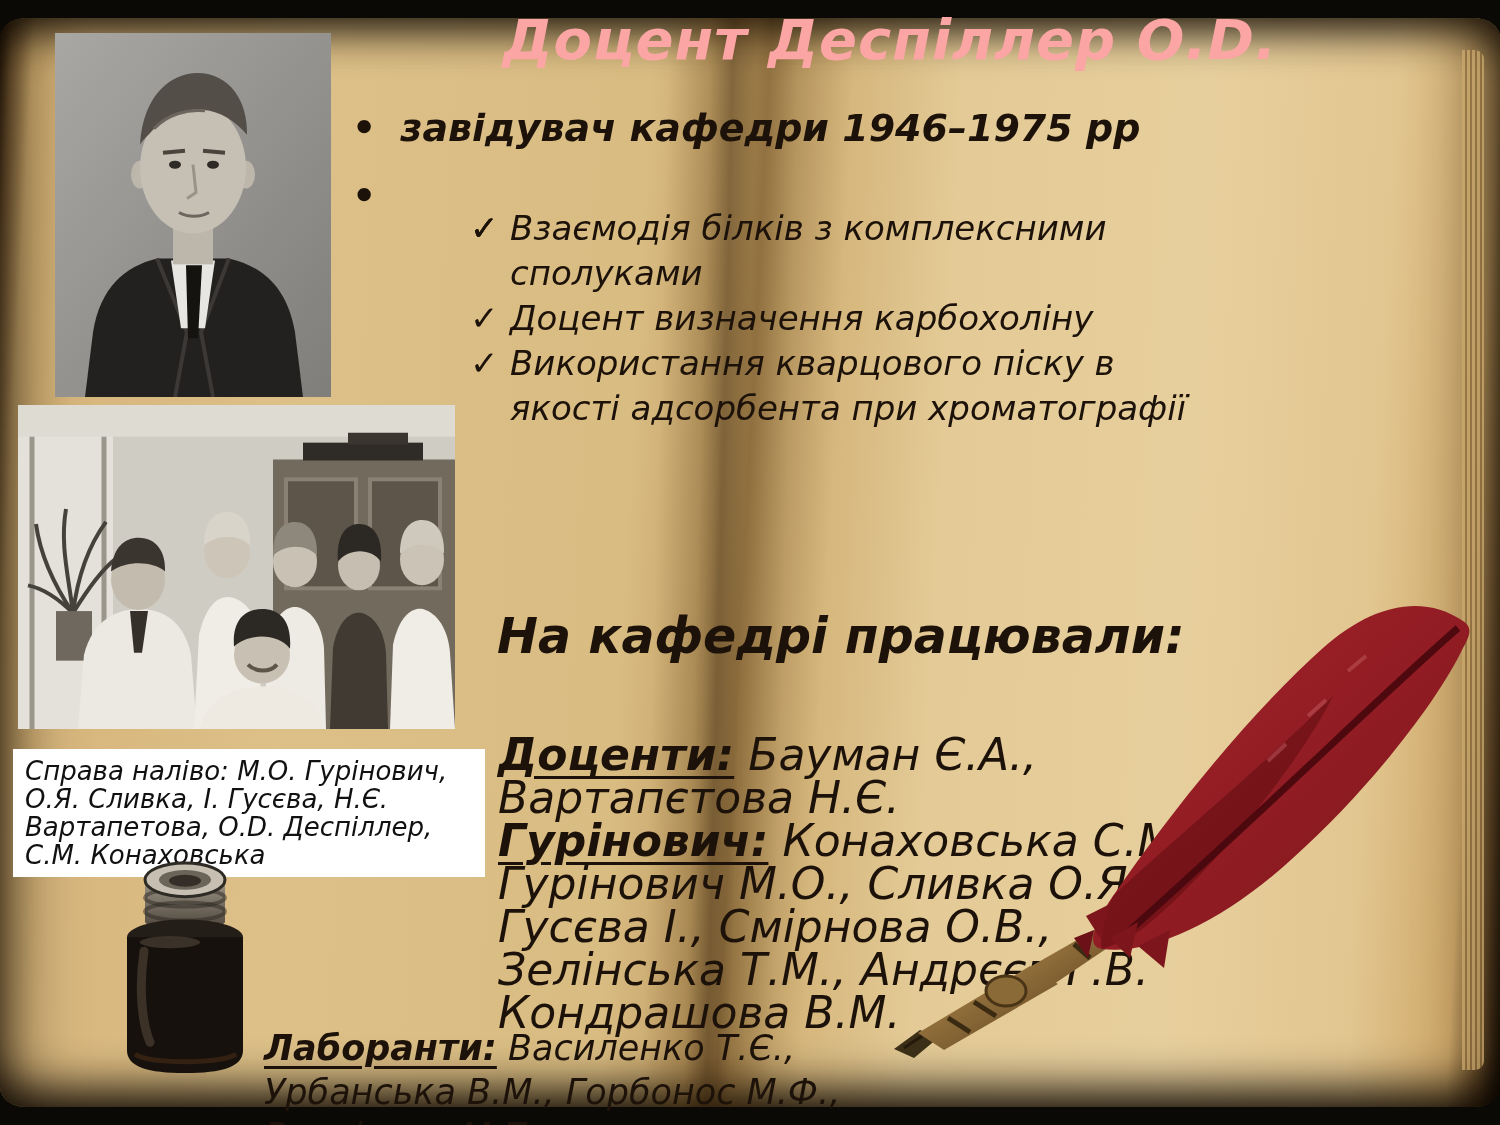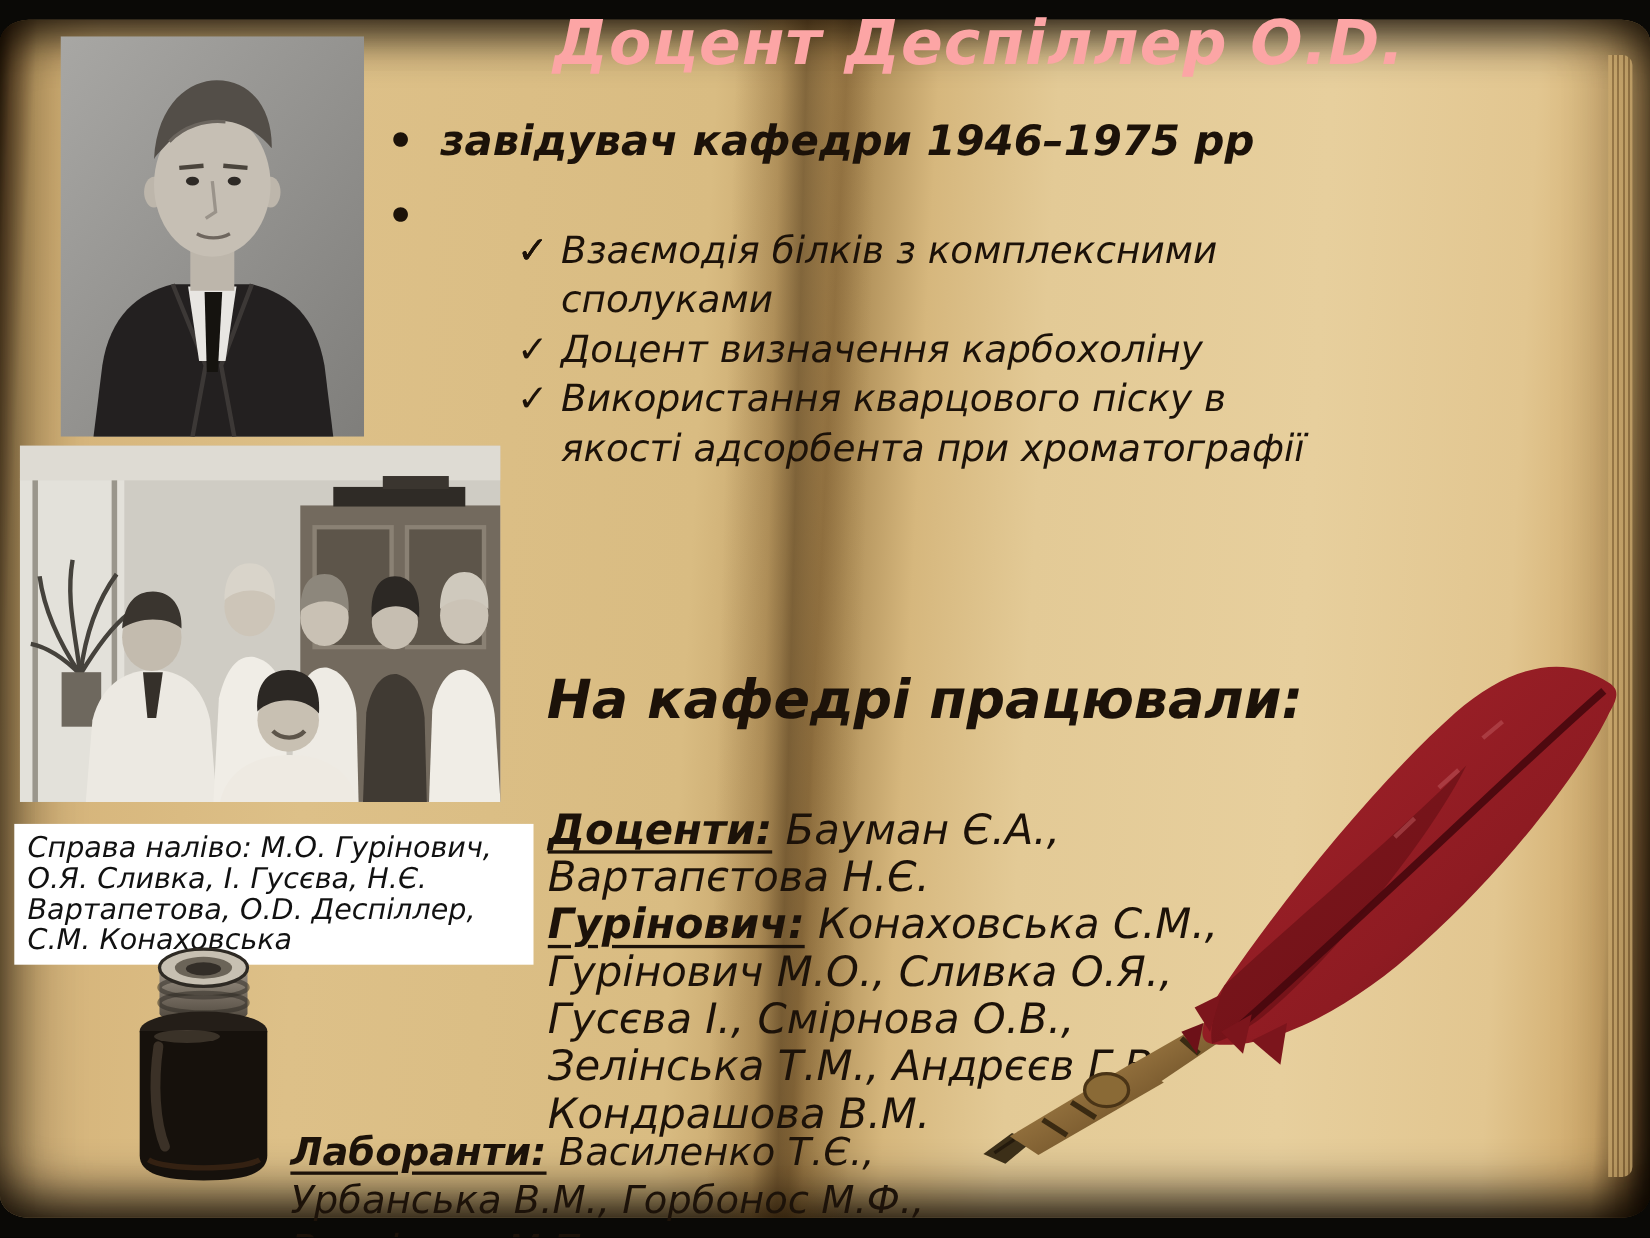--- a/index.html
+++ b/index.html
@@ -27,21 +27,21 @@
   .title{position:absolute;left:450px;top:7px;width:880px;text-align:center;
     font-size:56px;font-weight:bold;font-style:italic;color:#fca5a5;letter-spacing:1px;}
   .bullets{position:absolute;left:352px;top:104px;}
   .bullet-row{display:flex;gap:24px;font-size:38px;font-weight:bold;line-height:48px;margin-bottom:20px;}
   .dot{font-style:normal;}
   .research{position:absolute;left:470px;top:206px;width:880px;font-size:34px;line-height:45px;}
   .r-item{position:relative;padding-left:40px;}
   .check{position:absolute;left:0;top:0;font-weight:bold;font-style:normal;}
   .r-text{white-space:pre-line;}
   .heading{position:absolute;left:497px;top:608px;font-size:49px;font-weight:bold;}
-  .staff{position:absolute;left:498px;top:690px;width:720px;font-size:38px;line-height:43px;white-space:pre-line;}
+  .staff{position:absolute;left:498px;top:690px;width:720px;font-size:44px;line-height:43px;white-space:pre-line;}
   .laborants{position:absolute;left:264px;top:982px;width:760px;font-size:35px;line-height:44px;white-space:pre-line;}
   .lbl{font-weight:bold;text-decoration:underline;text-decoration-thickness:3px;text-underline-offset:6px;}
   
   .caption{position:absolute;left:13px;top:728px;width:472px;height:128px;background:#ffffff;
     box-sizing:border-box;padding:8px 12px;font-size:26px;line-height:28px;font-style:italic;
     color:#111;white-space:pre-line;margin-top:21px;}
   
   .img-abs{position:absolute;}
   .portrait{left:55px;top:33px;width:276px;height:364px;}
   .group{left:18px;top:405px;width:437px;height:324px;}

